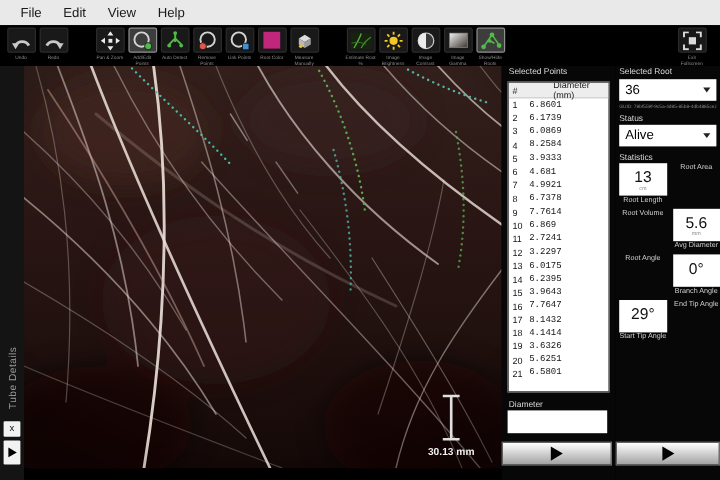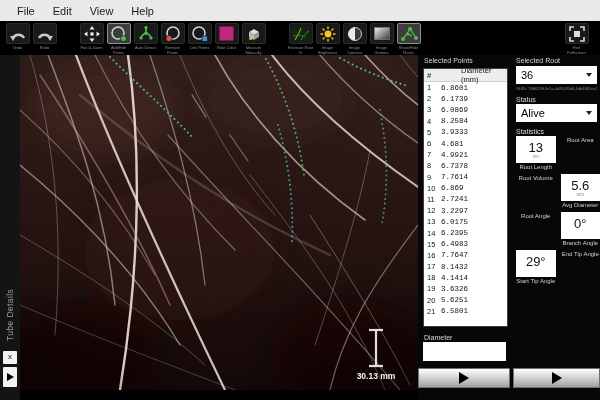--- a/index.html
+++ b/index.html
@@ -387,21 +387,21 @@
           <div class="pt-row">
             <span class="pt-c1">13</span>
             <span class="pt-c2">6.0175</span>
           </div>
           <div class="pt-row">
             <span class="pt-c1">14</span>
             <span class="pt-c2">6.2395</span>
           </div>
           <div class="pt-row">
             <span class="pt-c1">15</span>
-            <span class="pt-c2">6.4983</span>
+            <span class="pt-c2">3.9643</span>
           </div>
           <div class="pt-row">
             <span class="pt-c1">16</span>
             <span class="pt-c2">7.7647</span>
           </div>
           <div class="pt-row">
             <span class="pt-c1">17</span>
             <span class="pt-c2">8.1432</span>
           </div>
           <div class="pt-row">

